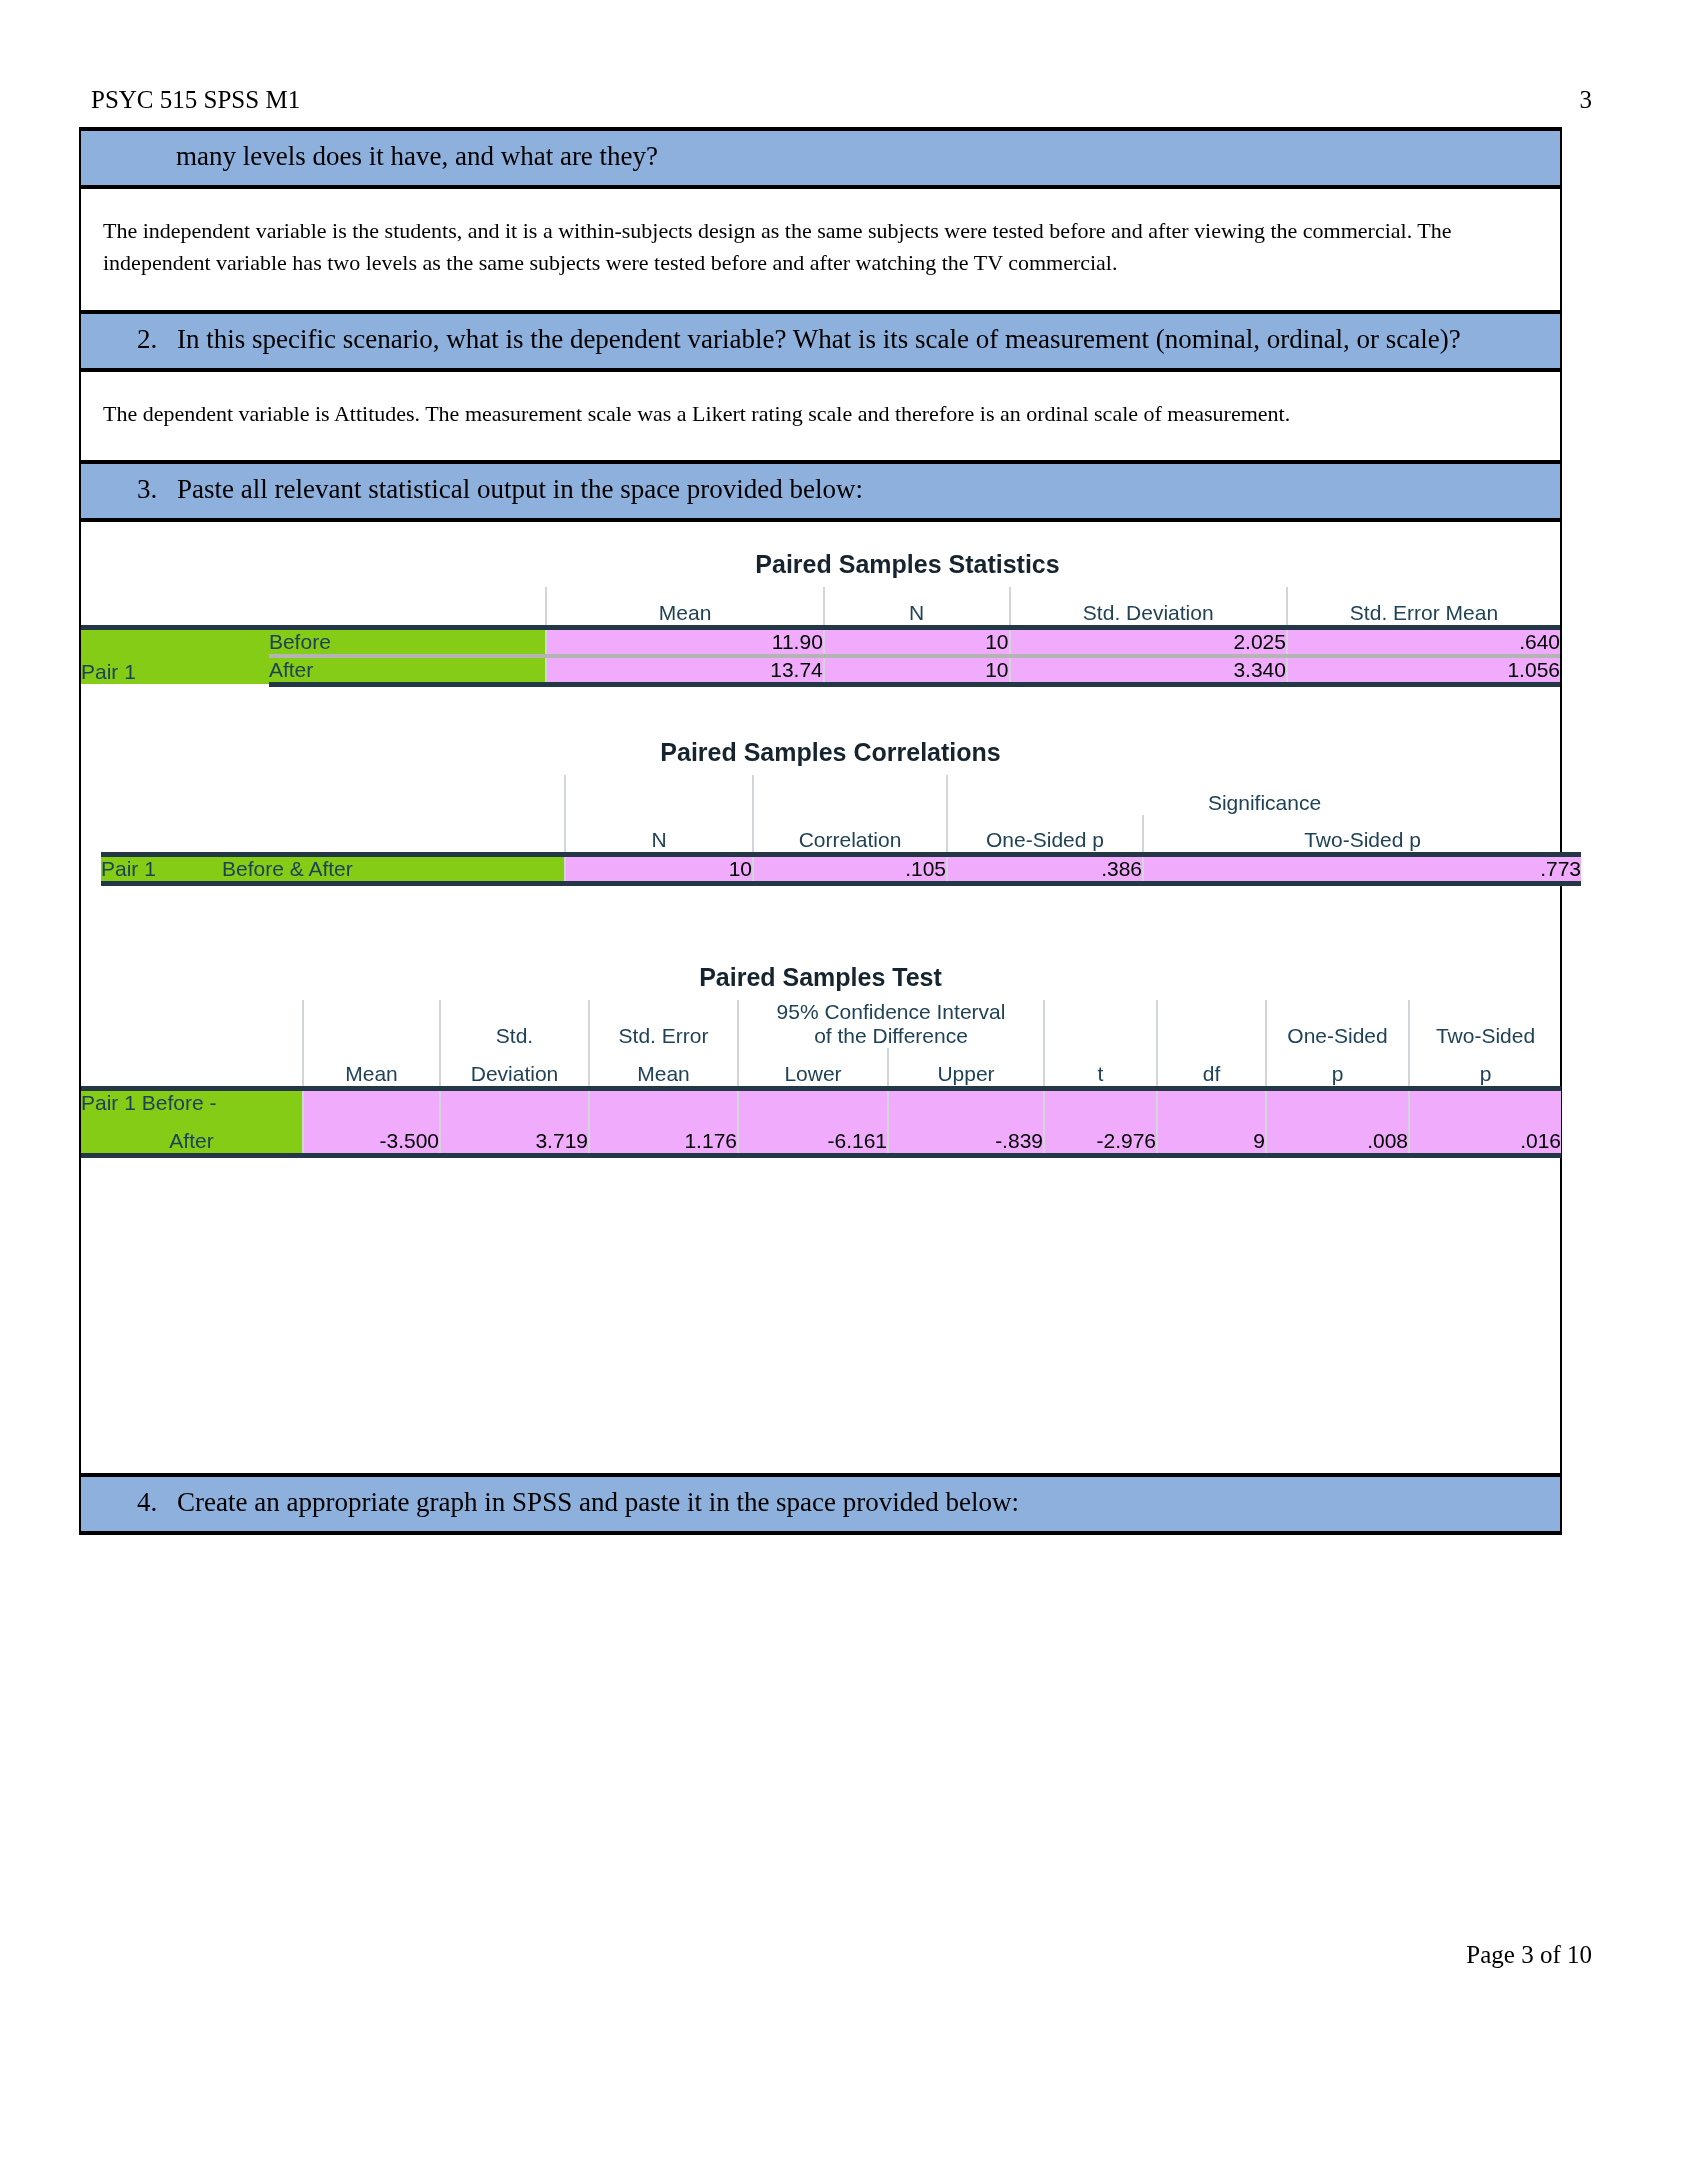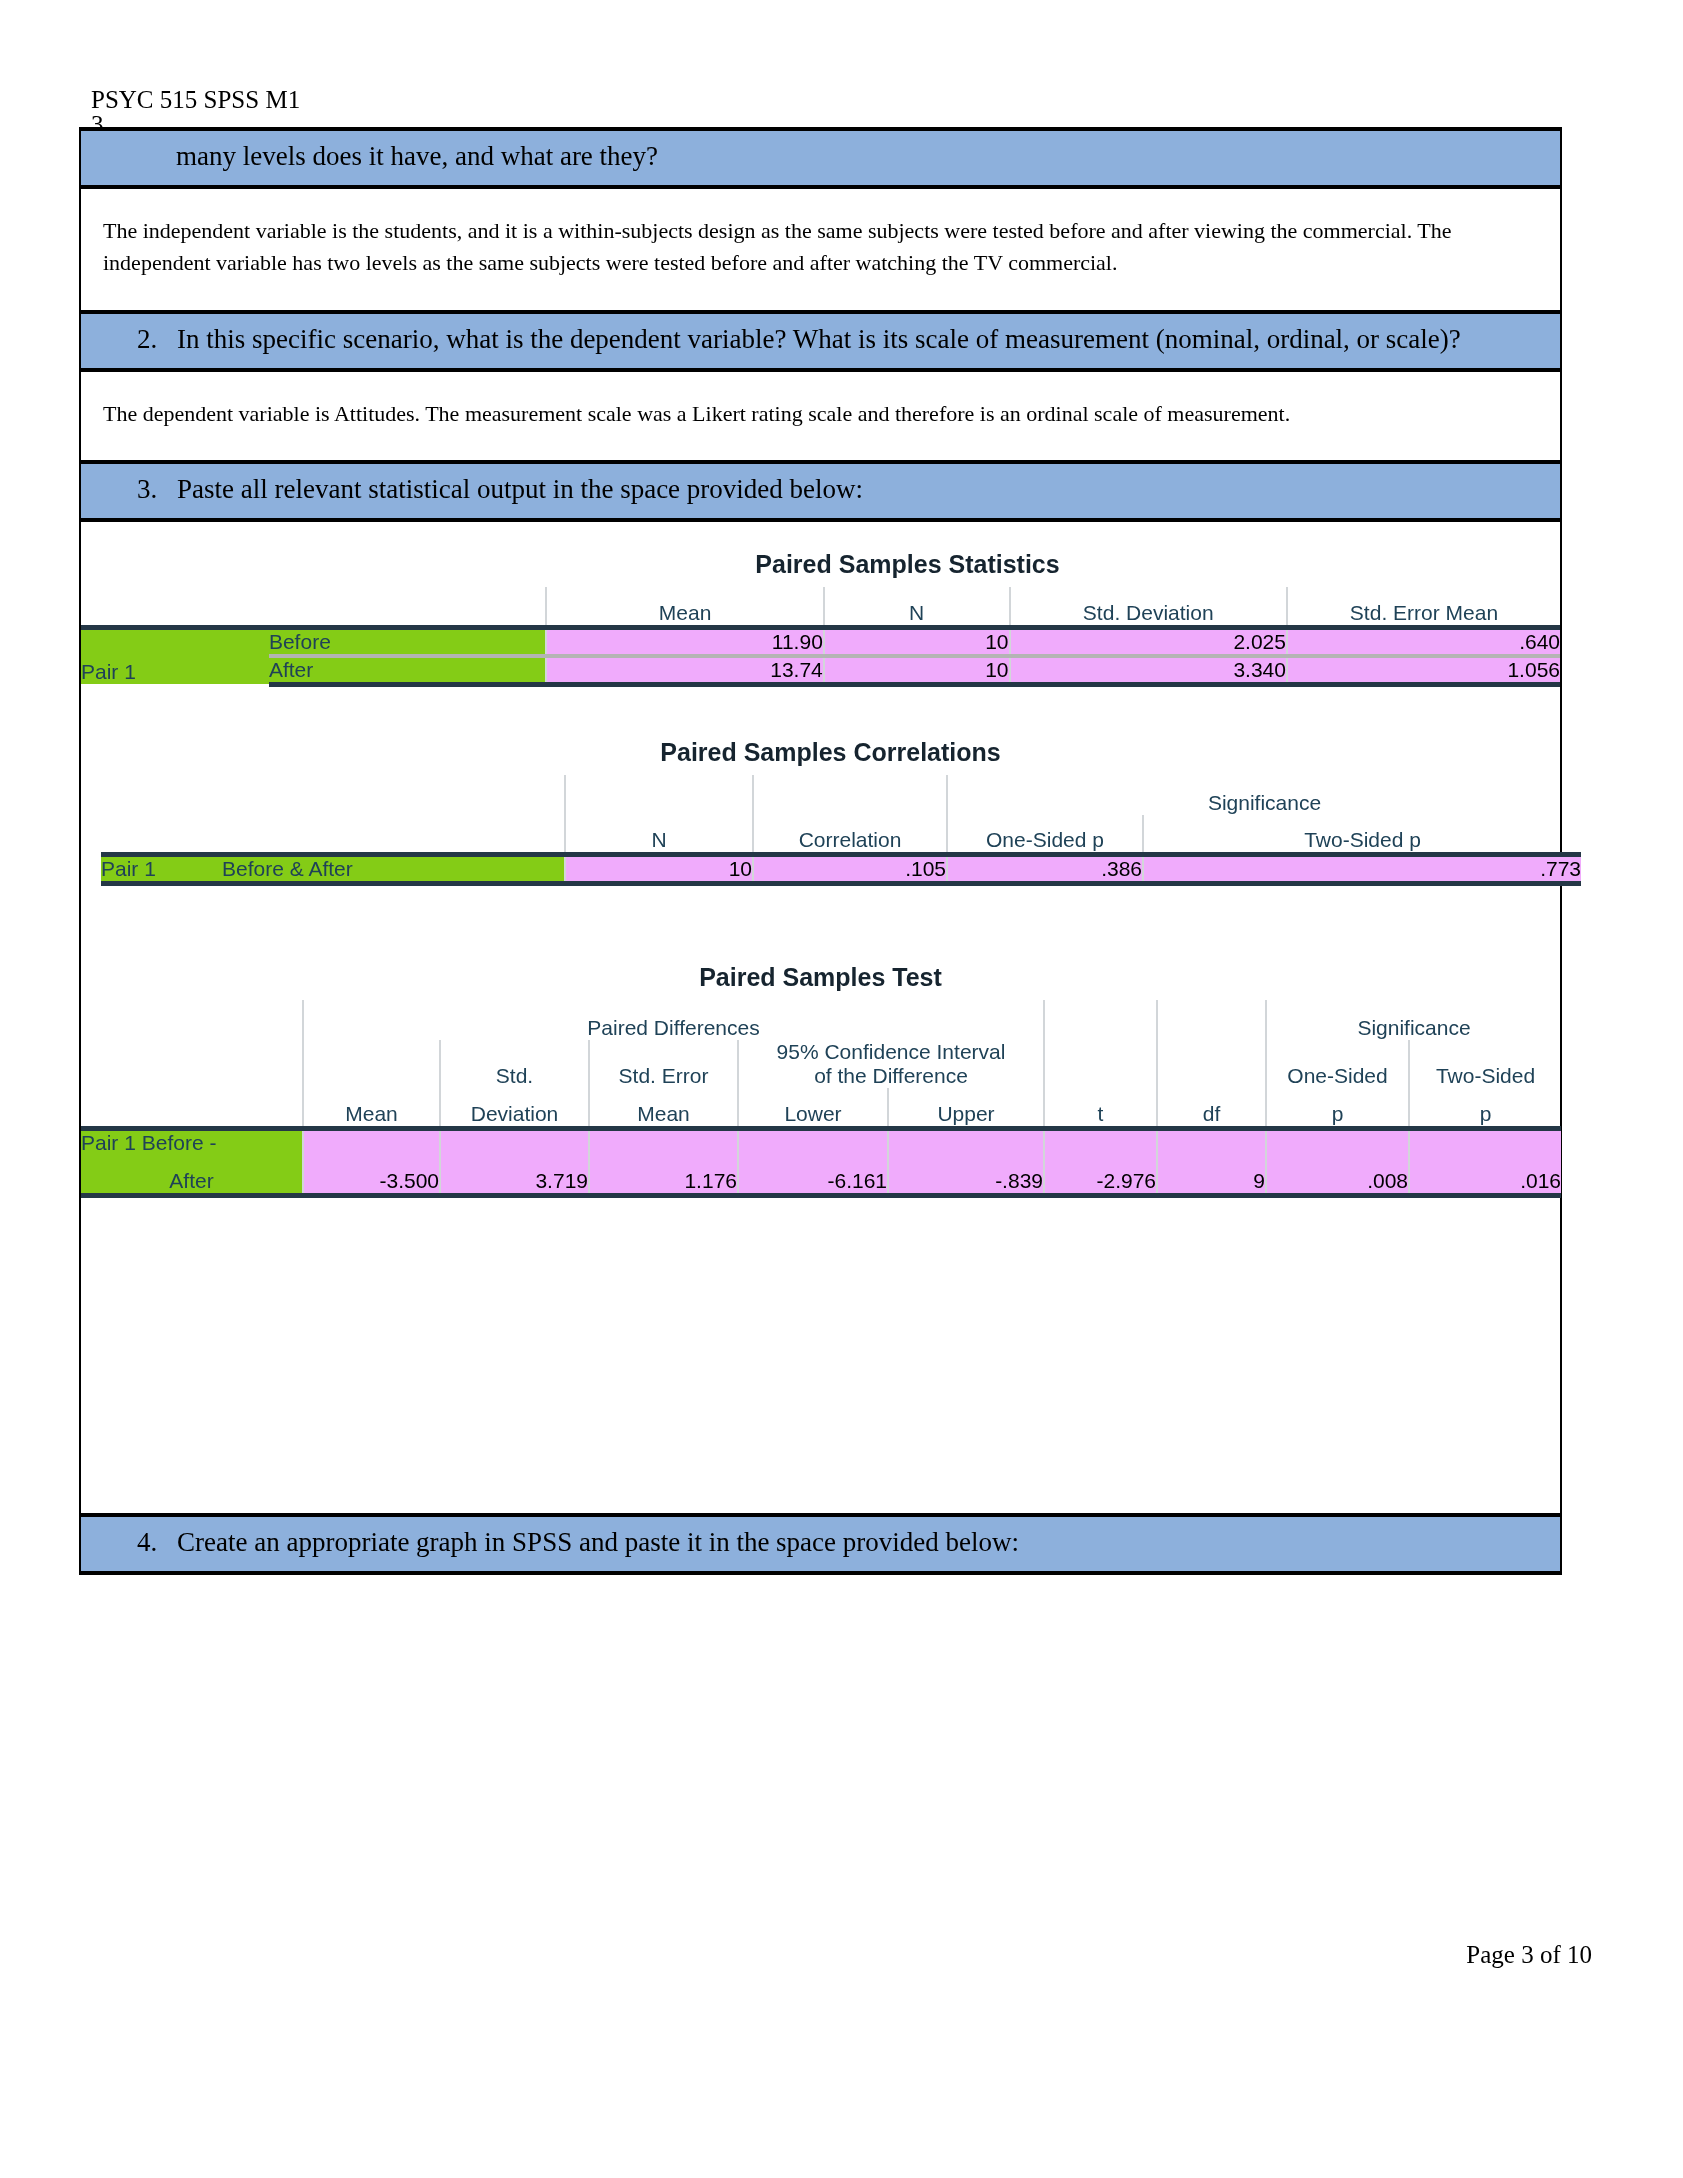--- a/index.html
+++ b/index.html
@@ -15,21 +15,20 @@
     overflow: hidden;
   }
 
   
   .page-header {
     position: absolute;
     left: 91px; right: 91px; top: 87px;
     display: flex; justify-content: space-between; align-items: baseline;
     font-size: 25px;
     line-height: 1;
-    flex-direction: column;
   }
 
   
   .doc-frame {
     position: absolute;
     left: 79px; top: 127px;
     width: 1483px;
     border-left: 2px solid #000;
     border-right: 2px solid #000;
   }
@@ -249,27 +248,20 @@
           <col style="width:149px;">
           <col style="width:150px;">
           <col style="width:156px;">
           <col style="width:113px;">
           <col style="width:109px;">
           <col style="width:143px;">
           <col style="width:152px;">
         </colgroup>
 
         <tbody>
-            <tr>
-          <td class="hcell"></td>
-          <td class="hcell" colspan="5" style="border-left:2px solid #d2d6d9;">Paired Differences</td>
-          <td class="hcell sep-l"></td>
-          <td class="hcell sep-l"></td>
-          <td class="hcell" colspan="2" style="border-left:2px solid #d2d6d9;">Significance</td>
-        </tr>
 
         <tr>
           <td class="hcell"></td>
           <td class="hcell sep-l"></td>
           <td class="hcell sep-l">Std.</td>
           <td class="hcell sep-l">Std. Error</td>
           <td class="hcell" colspan="2" style="border-left:2px solid #d2d6d9;">
             <div>95% Confidence Interval</div>
             <div>of the Difference</div>
           </td>

